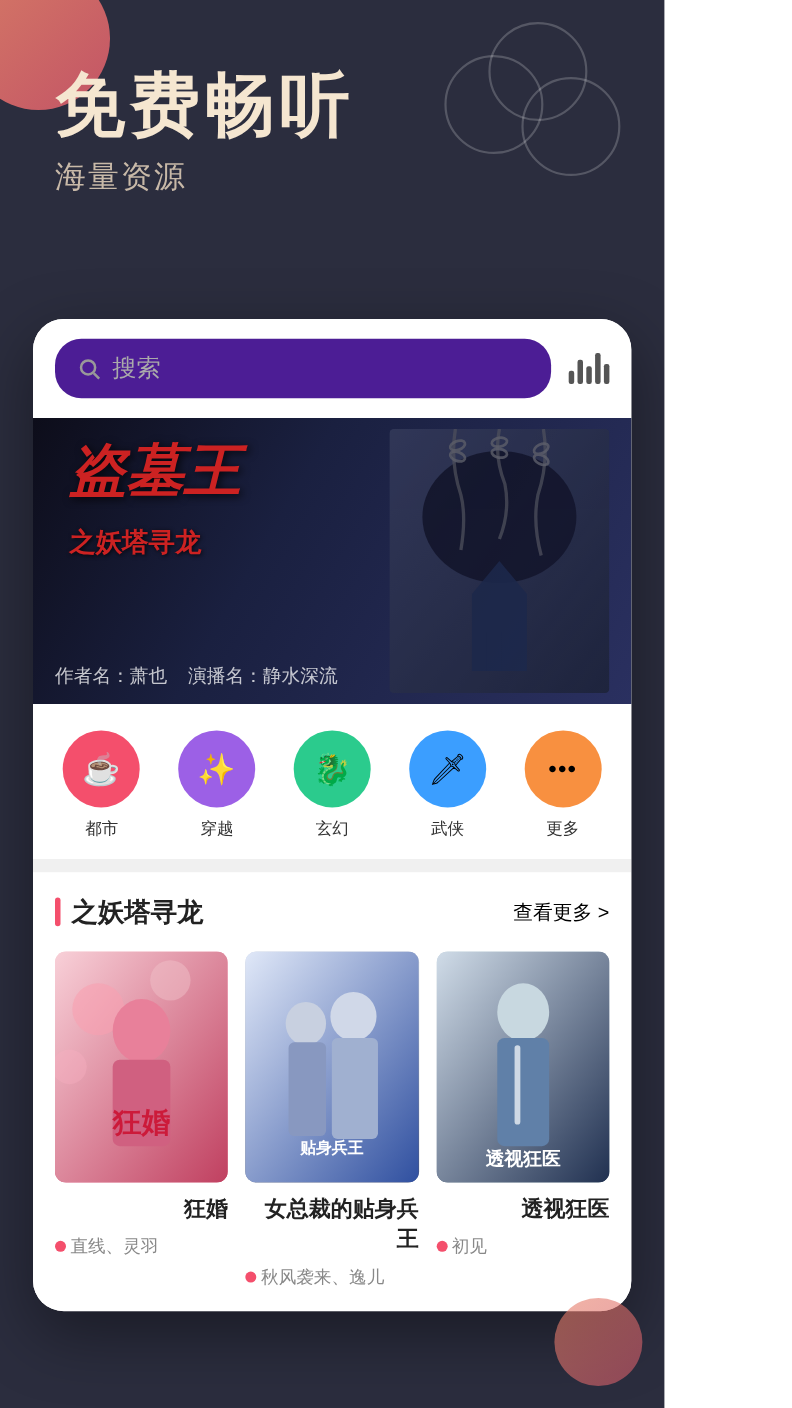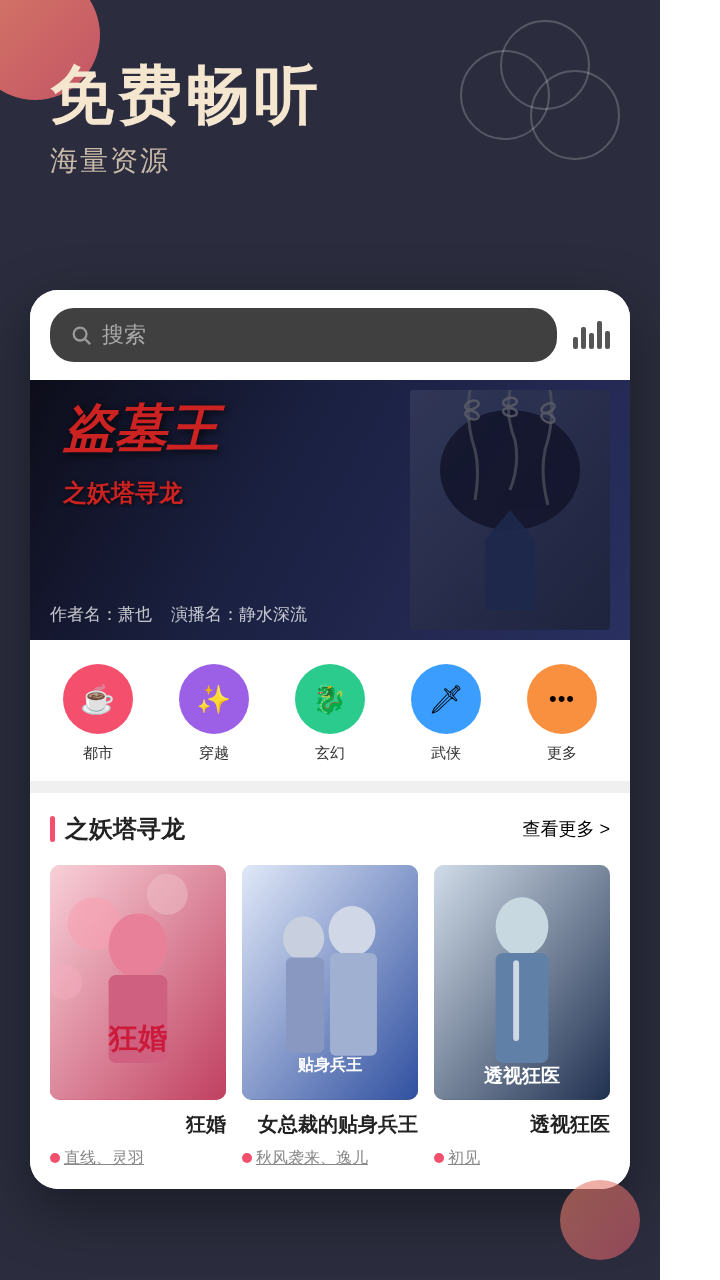--- a/index.html
+++ b/index.html
@@ -3,21 +3,21 @@
   <meta charset="utf-8">
   <style>
     * { margin: 0; padding: 0; box-sizing: border-box; }
     html, body {
       width: 720px;
       height: 1280px;
       overflow: hidden;
       font-family: -apple-system, 'PingFang SC', 'Microsoft YaHei', sans-serif;
     }
     .app-bg {
-      width: 660px;
+      width: 604px;
       height: 1280px;
       background: #2b2d3e;
       position: relative;
       overflow: hidden;
     }
     
     .blob-pink {
       position: absolute;
       top: -30px;
       left: -30px;
@@ -77,21 +77,21 @@
     .search-bar-wrap {
       background: #fff;
       padding: 18px 20px;
       display: flex;
       align-items: center;
       justify-content: space-between;
     }
     .search-input-area {
       display: flex;
       align-items: center;
-      background: #404040;
+      background: #4c1d95;
       border-radius: 24px;
       padding: 12px 20px;
       flex: 1;
       margin-right: 16px;
     }
     .search-icon-svg {
       width: 22px;
       height: 22px;
       margin-right: 10px;
       color: #999;
@@ -255,21 +255,20 @@
       font-weight: 600;
       color: #222;
       line-height: 1.4;
     }
     .book-author {
       font-size: 16px;
       color: #888;
       display: flex;
       align-items: center;
       gap: 4px;
-      text-decoration: underline;
     }
     .mic-dot {
       width: 10px;
       height: 10px;
       border-radius: 50%;
       background: #f44f6c;
       display: inline-block;
     }
     .pink-blob-bottom {
       position: absolute;

